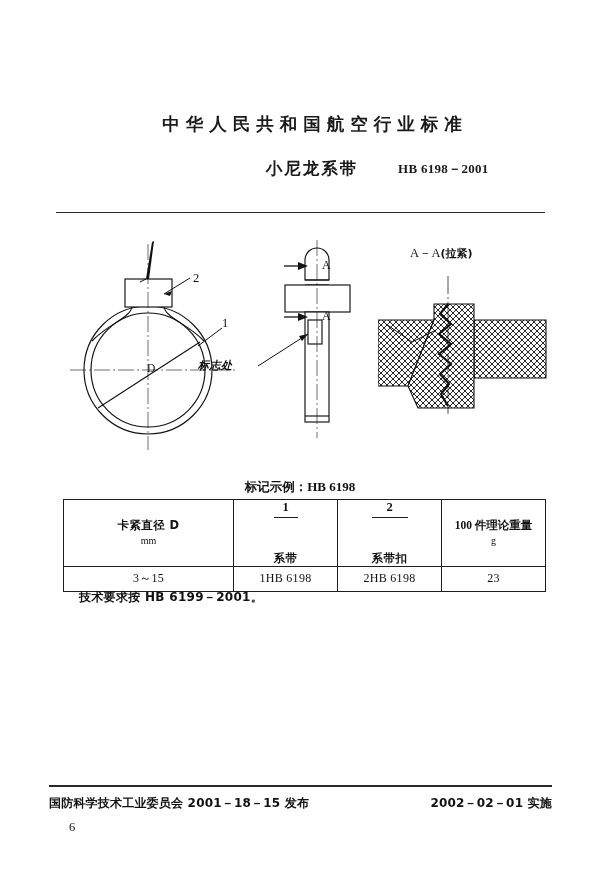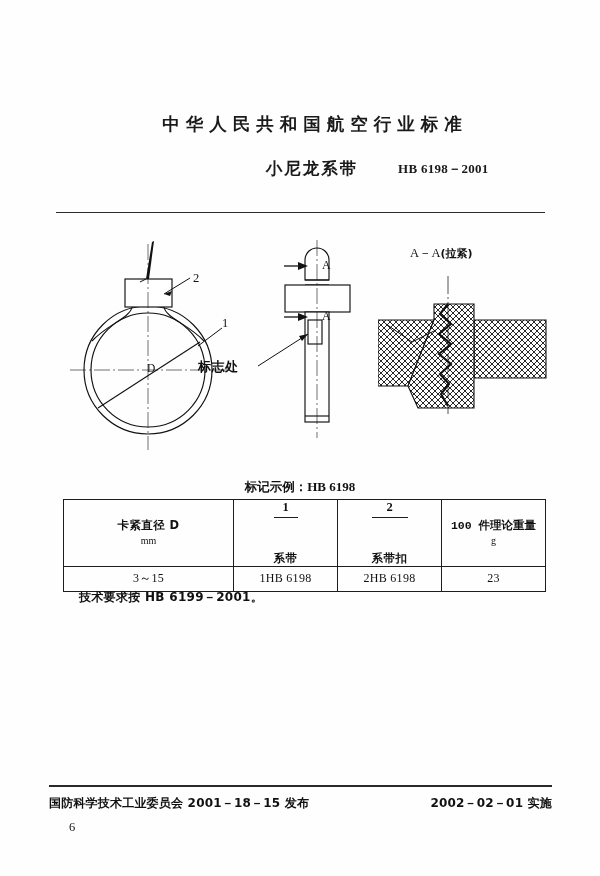--- a/index.html
+++ b/index.html
@@ -83,23 +83,24 @@
   .lbl {
     position: absolute;
     font-family: "Liberation Serif", serif;
     font-size: 12px;
     color: #111;
   }
   .lbl-cn {
     position: absolute;
     font-family: "DejaVu Sans", "Liberation Sans", sans-serif;
     font-weight: bold;
-    font-size: 13px;
+    font-size: 11px;
     color: #111;
     letter-spacing: 0.5px;
+    font-style: italic;
   }
   .sec-title {
     position: absolute;
     font-family: "Liberation Serif", serif;
     font-size: 12.5px;
     color: #111;
     white-space: nowrap;
   }
   .sec-title .cn {
     font-family: "DejaVu Sans", "Liberation Sans", sans-serif;
@@ -150,21 +151,21 @@
     font-size: 11.5px;
     line-height: 1.35;
     letter-spacing: 0.4px;
   }
   .th-unit {
     font-family: "Liberation Serif", serif;
     font-size: 10px;
     line-height: 1.5;
   }
   .mixed {
-    font-family: Liberation Mono, monospace;
+    font-family: Liberation Serif, serif;
     font-weight: bold;
     font-size: 11.5px;
   }
   .frac {
     display: inline-block;
     text-align: center;
     line-height: 1.25;
   }
   .frac .top {
     font-family: "Liberation Serif", serif;

